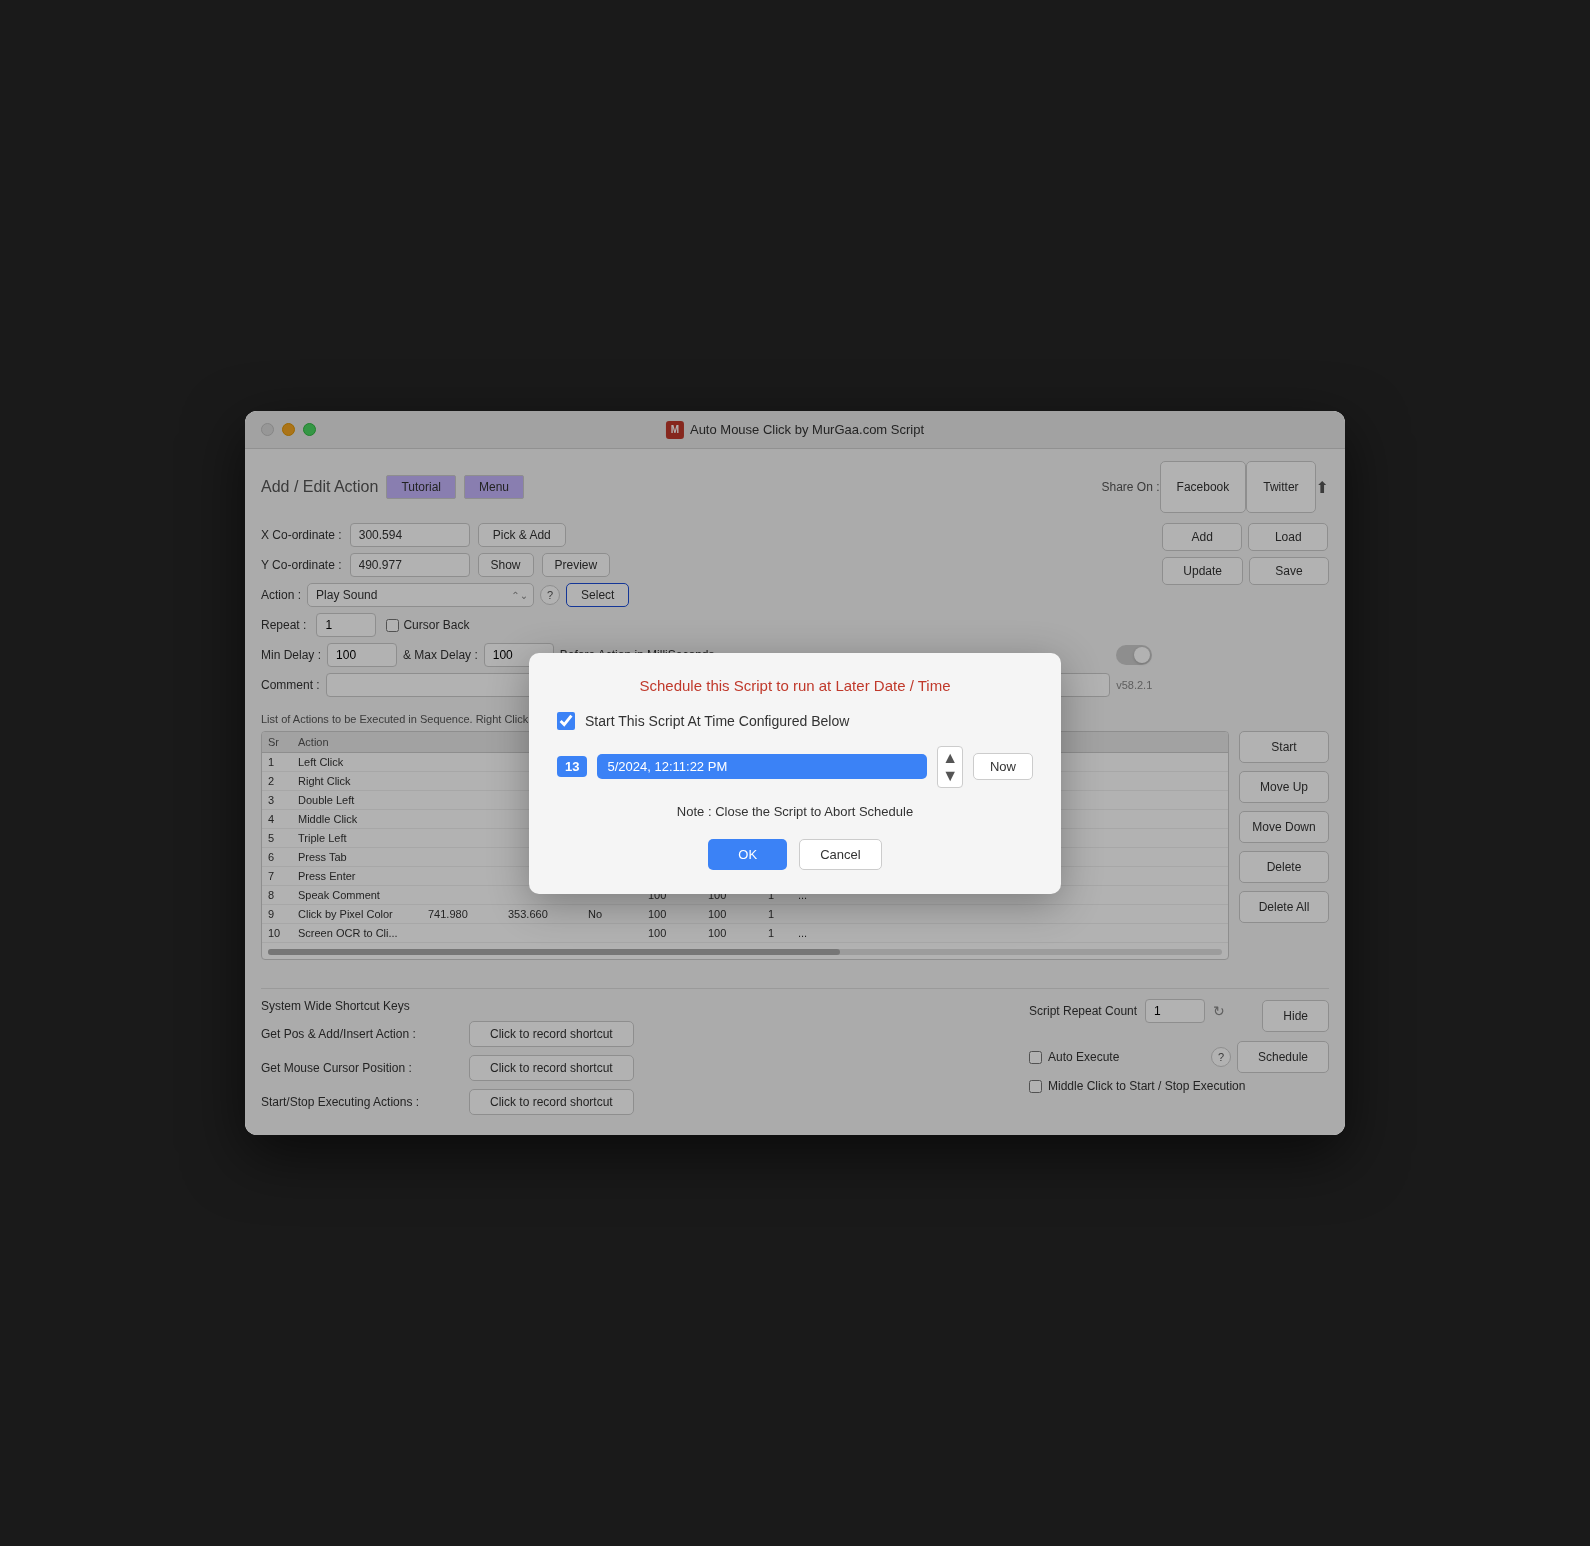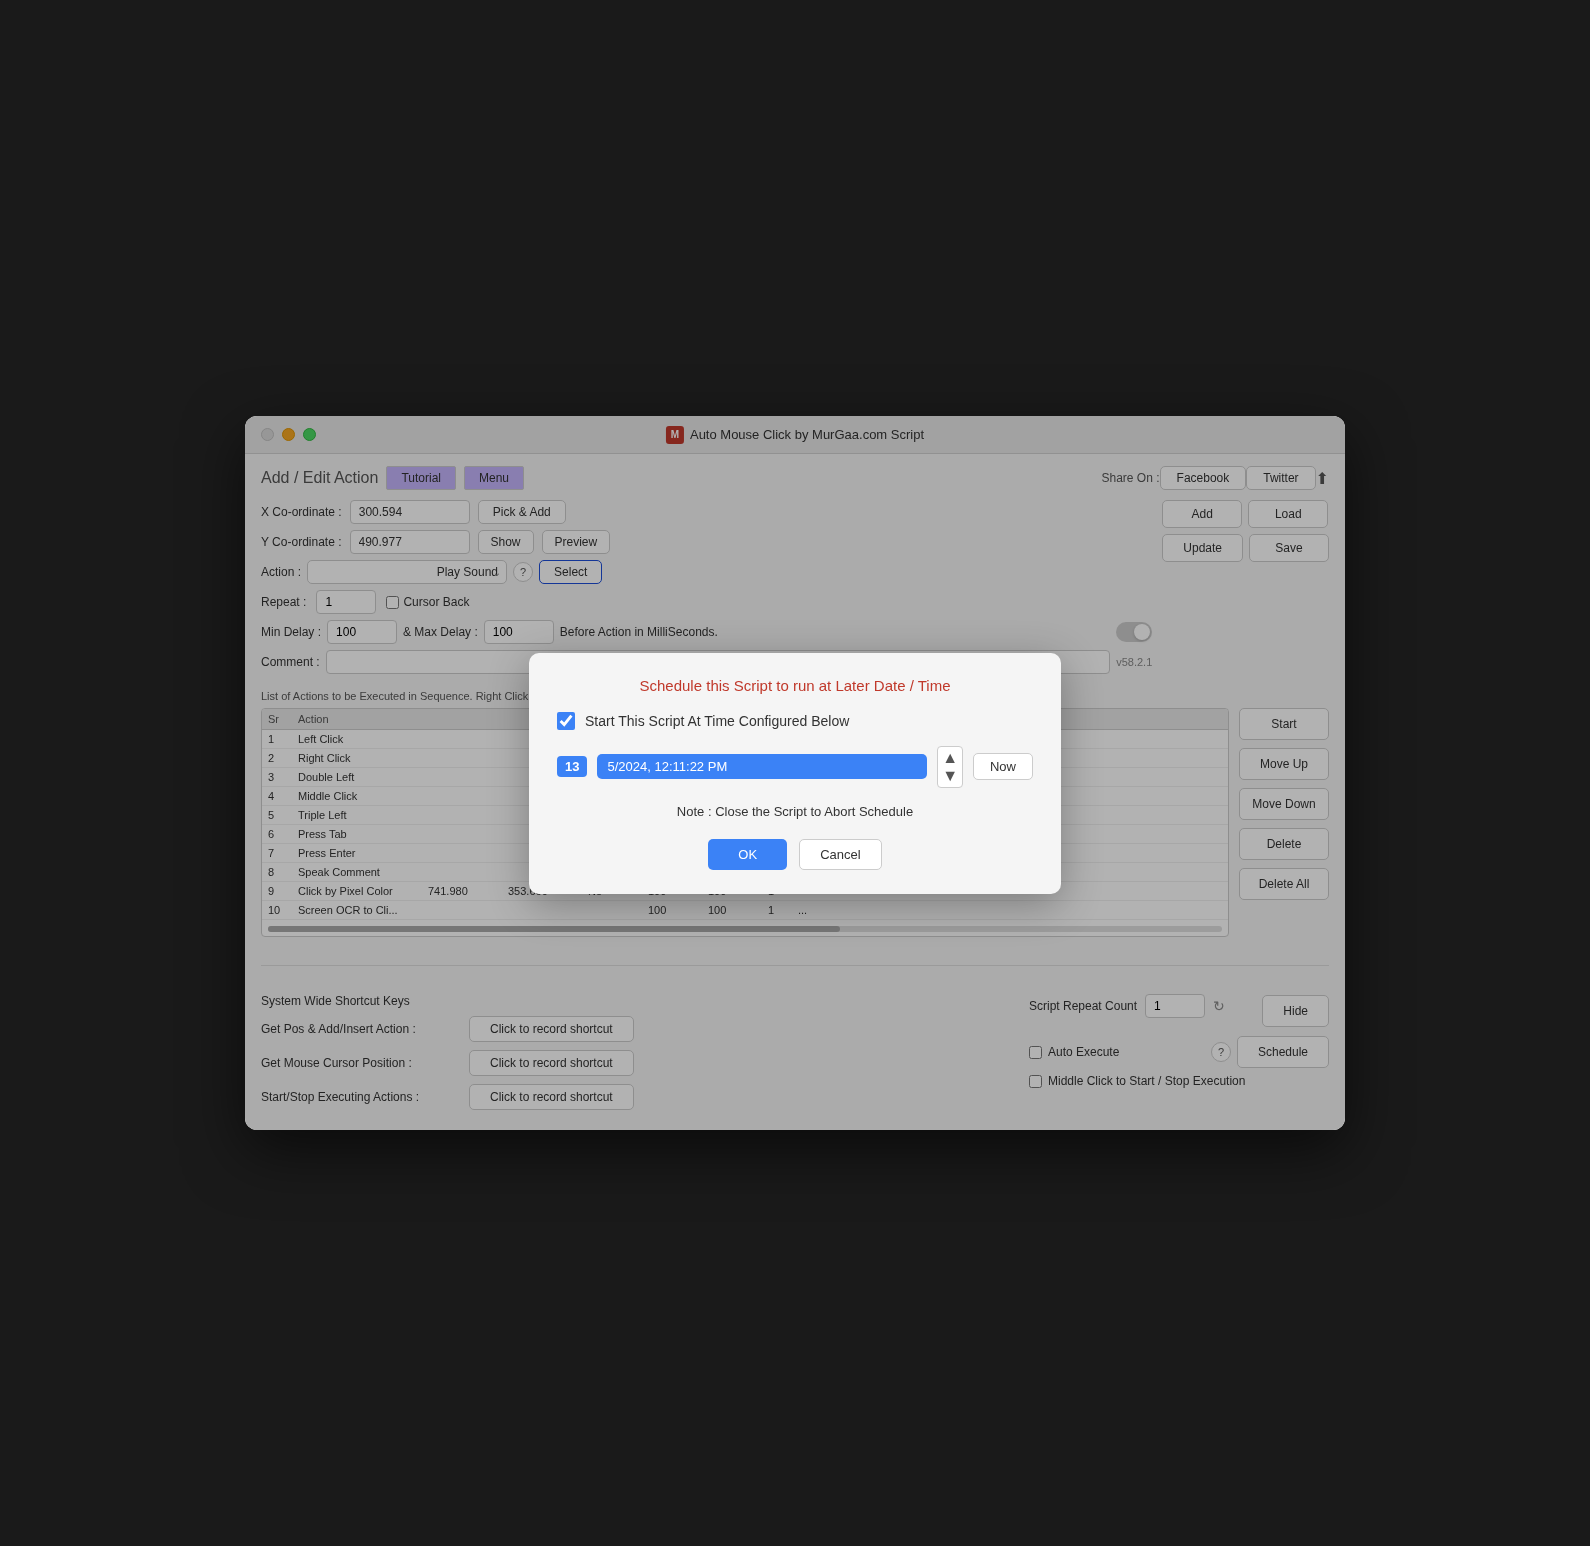--- a/index.html
+++ b/index.html
@@ -93,21 +93,21 @@
       color: #333;
     }
     .share-label {
       font-size: 12px;
       color: #555;
     }
     .share-btn {
       background: #fff;
       border: 1px solid #ccc;
       border-radius: 5px;
-      padding: 4px 16px;
+      padding: 18px 16px;
       font-size: 12px;
       cursor: pointer;
       color: #333;
     }
     .upload-icon {
       font-size: 16px;
       color: #555;
       cursor: pointer;
     }
     .form-label {
@@ -160,23 +160,22 @@
       gap: 6px;
       margin-bottom: 6px;
     }
     .action-select {
       background: #fff;
       border: 1px solid #ccc;
       border-radius: 5px;
       padding: 4px 8px;
       font-size: 12px;
       color: #333;
-      width: 200px;
+      width: 227px;
       appearance: none;
-      text-align: right;
       -webkit-appearance: none;
     }
     .action-select-wrapper {
       position: relative;
       display: inline-block;
     }
     .action-select-wrapper::after {
       content: '⌃⌄';
       position: absolute;
       right: 6px;
@@ -331,21 +330,21 @@
       padding: 8px 10px;
       font-size: 12px;
       cursor: pointer;
       color: #333;
       text-align: center;
     }
     .bottom-area {
       display: flex;
       gap: 20px;
       margin-top: 28px;
-      padding-top: 28px;
+      padding-top: 10px;
       border-top: 1px solid #ddd;
     }
     .shortcut-section {
       flex: 1;
     }
     .shortcut-title {
       font-size: 12px;
       color: #333;
       font-weight: 500;
       margin-bottom: 8px;

